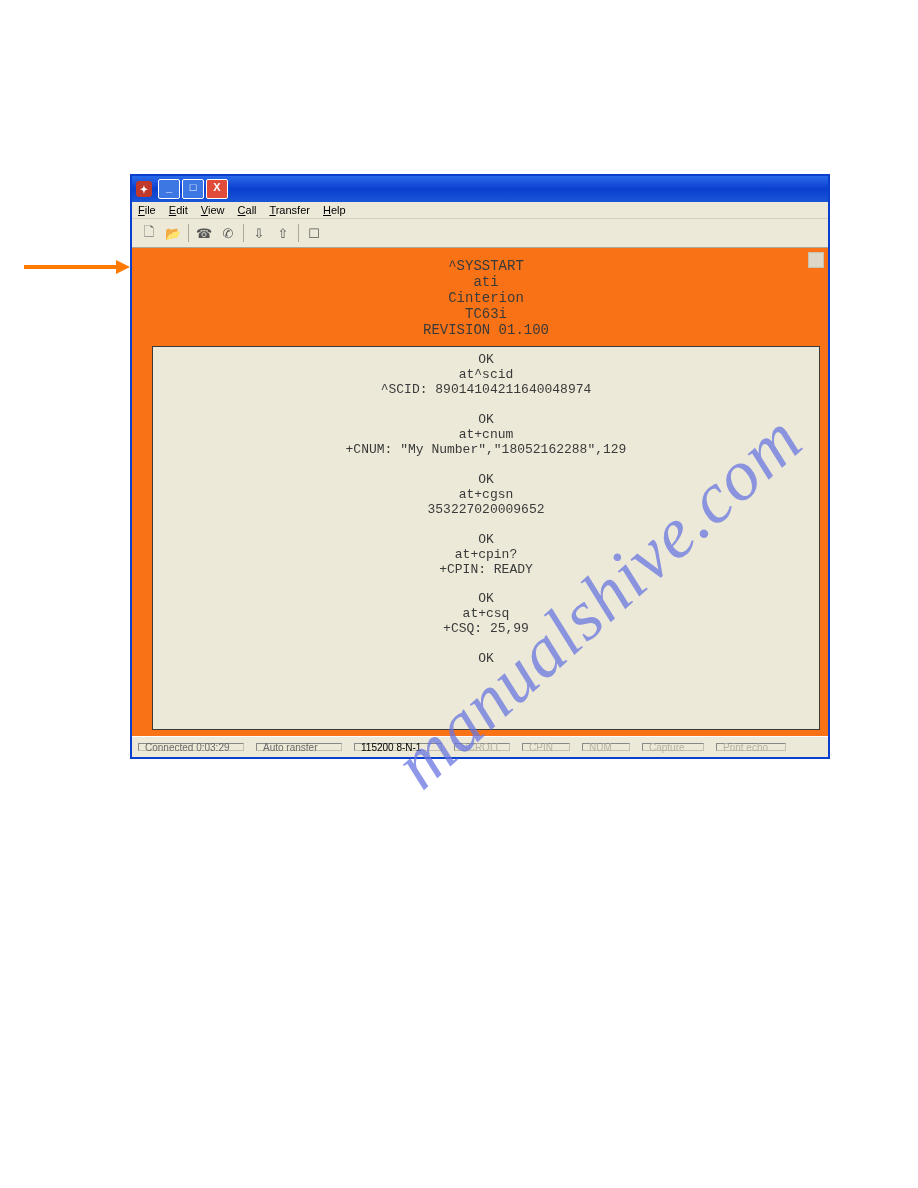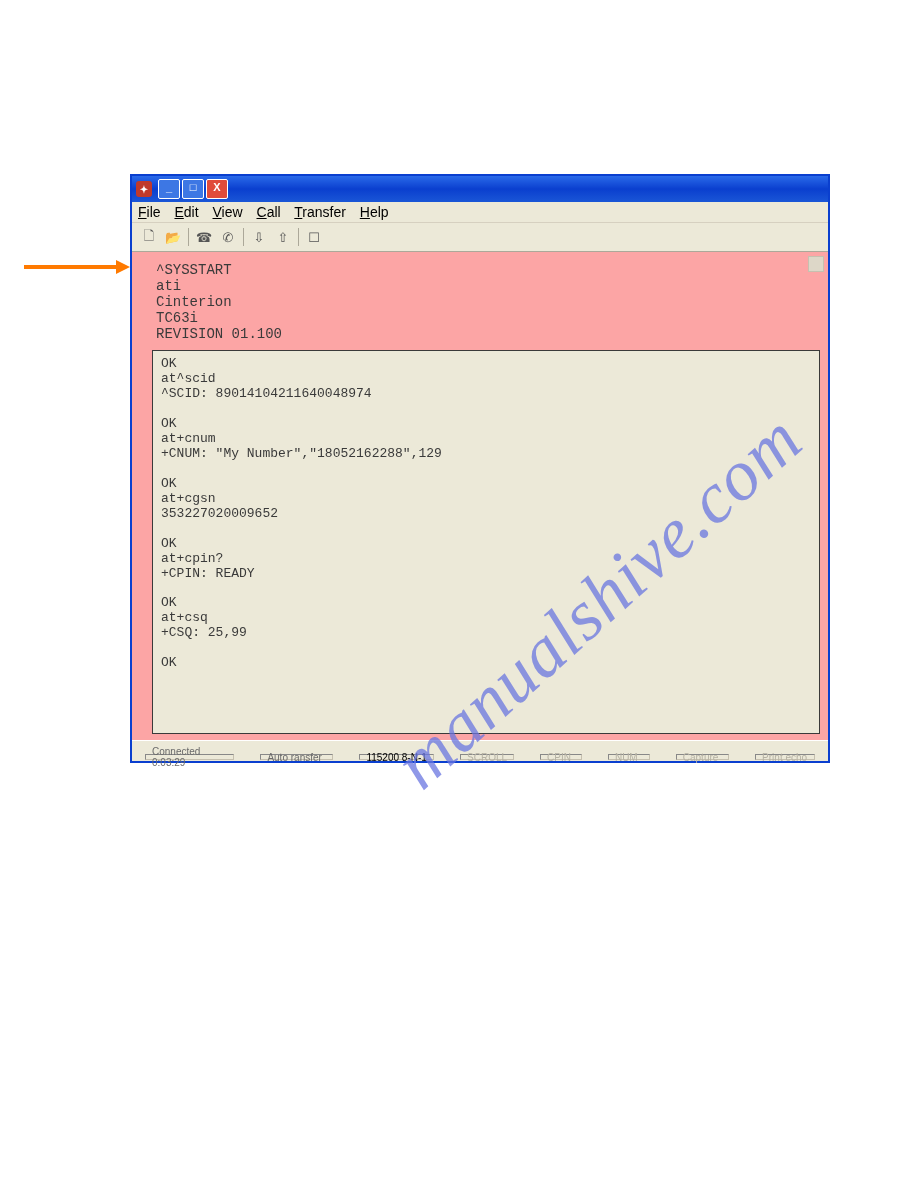--- a/index.html
+++ b/index.html
@@ -79,21 +79,21 @@
     text-align: center;
     color: #fff;
     font-weight: bold;
     font-family: Arial, sans-serif;
   }
   .win-min, .win-max { background: #3d77e4; }
   .win-close { background: #e04b3a; }
   .menubar {
     background: #ece9d8;
     padding: 2px 6px;
-    font-size: 14px;
+    font-size: 11px;
     color: #000;
     border-bottom: 1px solid #d6d0c0;
   }
   .menu-item { margin-right: 10px; }
   .menu-item u { text-decoration: underline; }
   .toolbar {
     background: #ece9d8;
     padding: 3px 6px;
     border-bottom: 1px solid #aca899;
     display: flex;
@@ -110,23 +110,24 @@
     color: #555;
     border: 1px solid transparent;
   }
   .tb-sep {
     width: 1px;
     height: 18px;
     background: #aca899;
     margin: 0 2px;
   }
   .content {
-    background: #fca5a5;
+    background: #f97316;
     padding: 10px 8px 6px 20px;
     position: relative;
+    text-align: center;
   }
   .scroll-stub {
     position: absolute;
     top: 4px;
     right: 4px;
     width: 14px;
     height: 14px;
     background: #ddd7c8;
     border: 1px solid #c6c0af;
   }
@@ -156,21 +157,21 @@
     display: flex;
     font-size: 10px;
     color: #6a6a6a;
     height: 20px;
   }
   .status-panel {
     border: 1px solid #c6c0af;
     border-top-color: #888;
     border-left-color: #888;
     padding: 2px 6px;
-    margin: 13px;
+    margin: 6px;
     display: flex;
     align-items: center;
   }
   .sp-conn { width: 92px; }
   .sp-auto { width: 72px; }
   .sp-baud { width: 74px; color: #000; text-align: right; }
   .sp-dim  { width: 42px; color: #b5b1a3; text-align: right; }
   .sp-dim2 { width: 34px; color: #b5b1a3; }
   .sp-cap  { width: 48px; color: #b5b1a3; }
   .sp-echo { width: 56px; color: #b5b1a3; }

